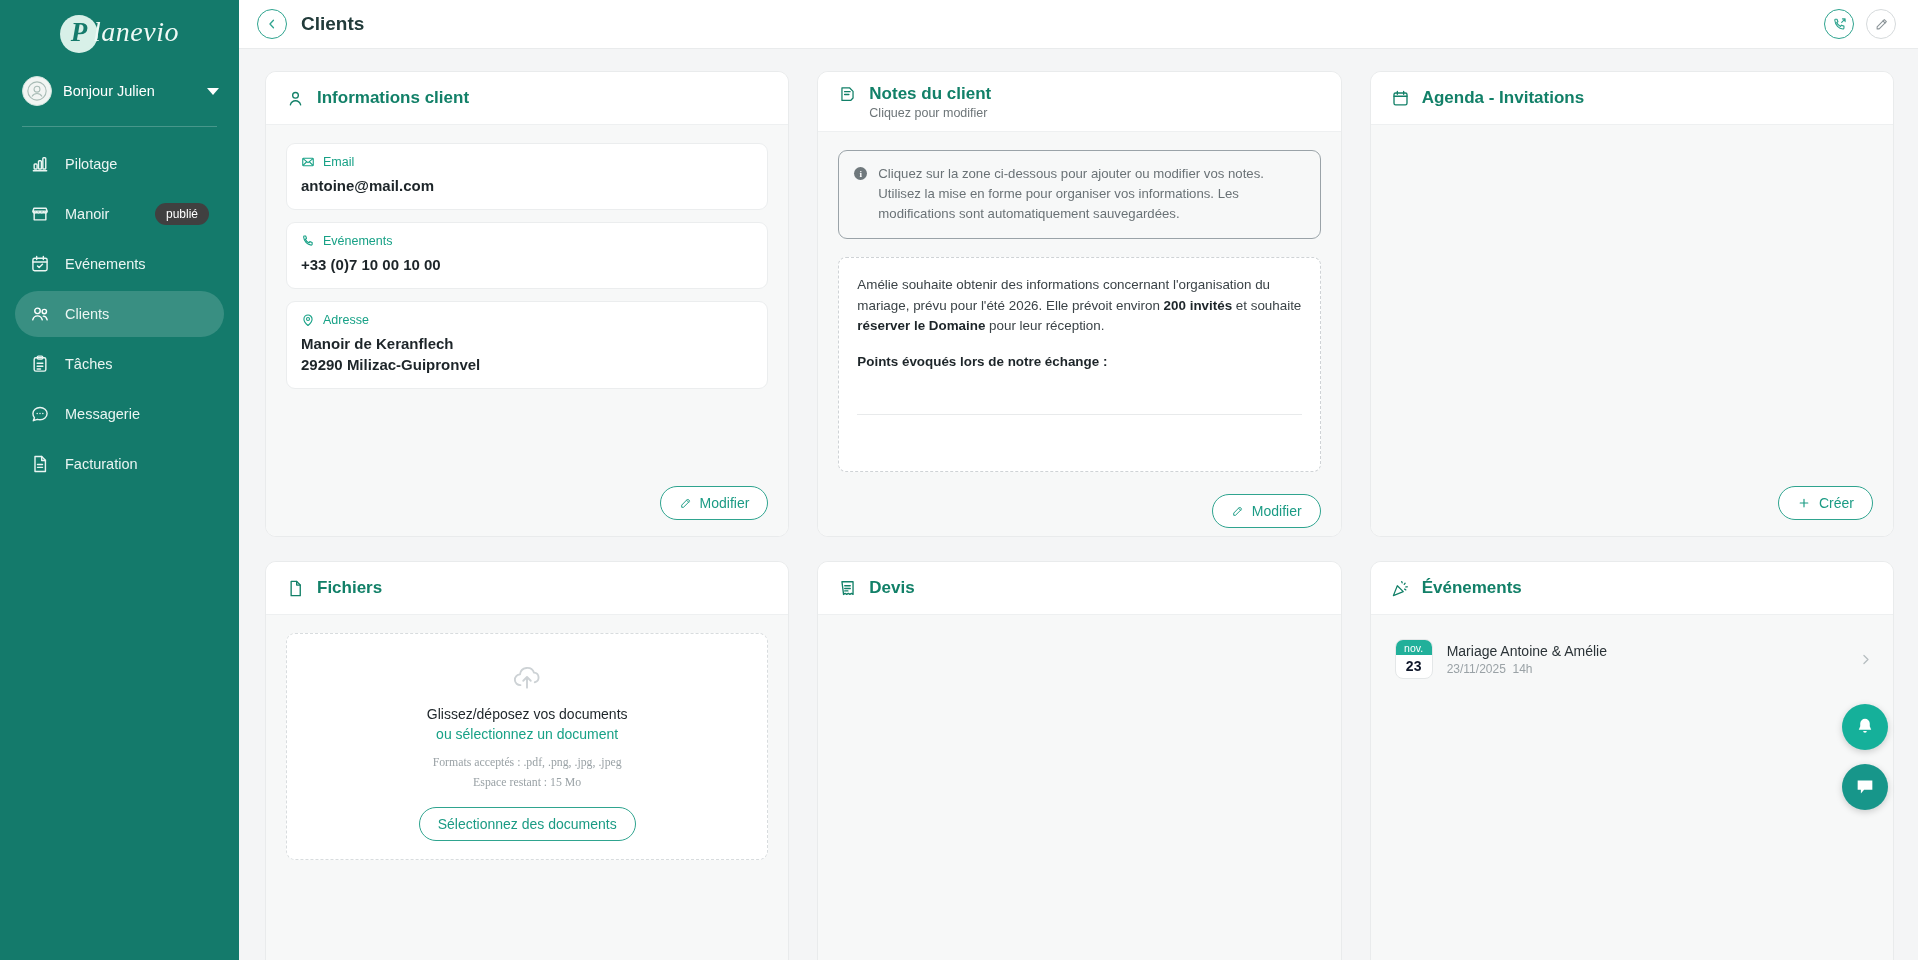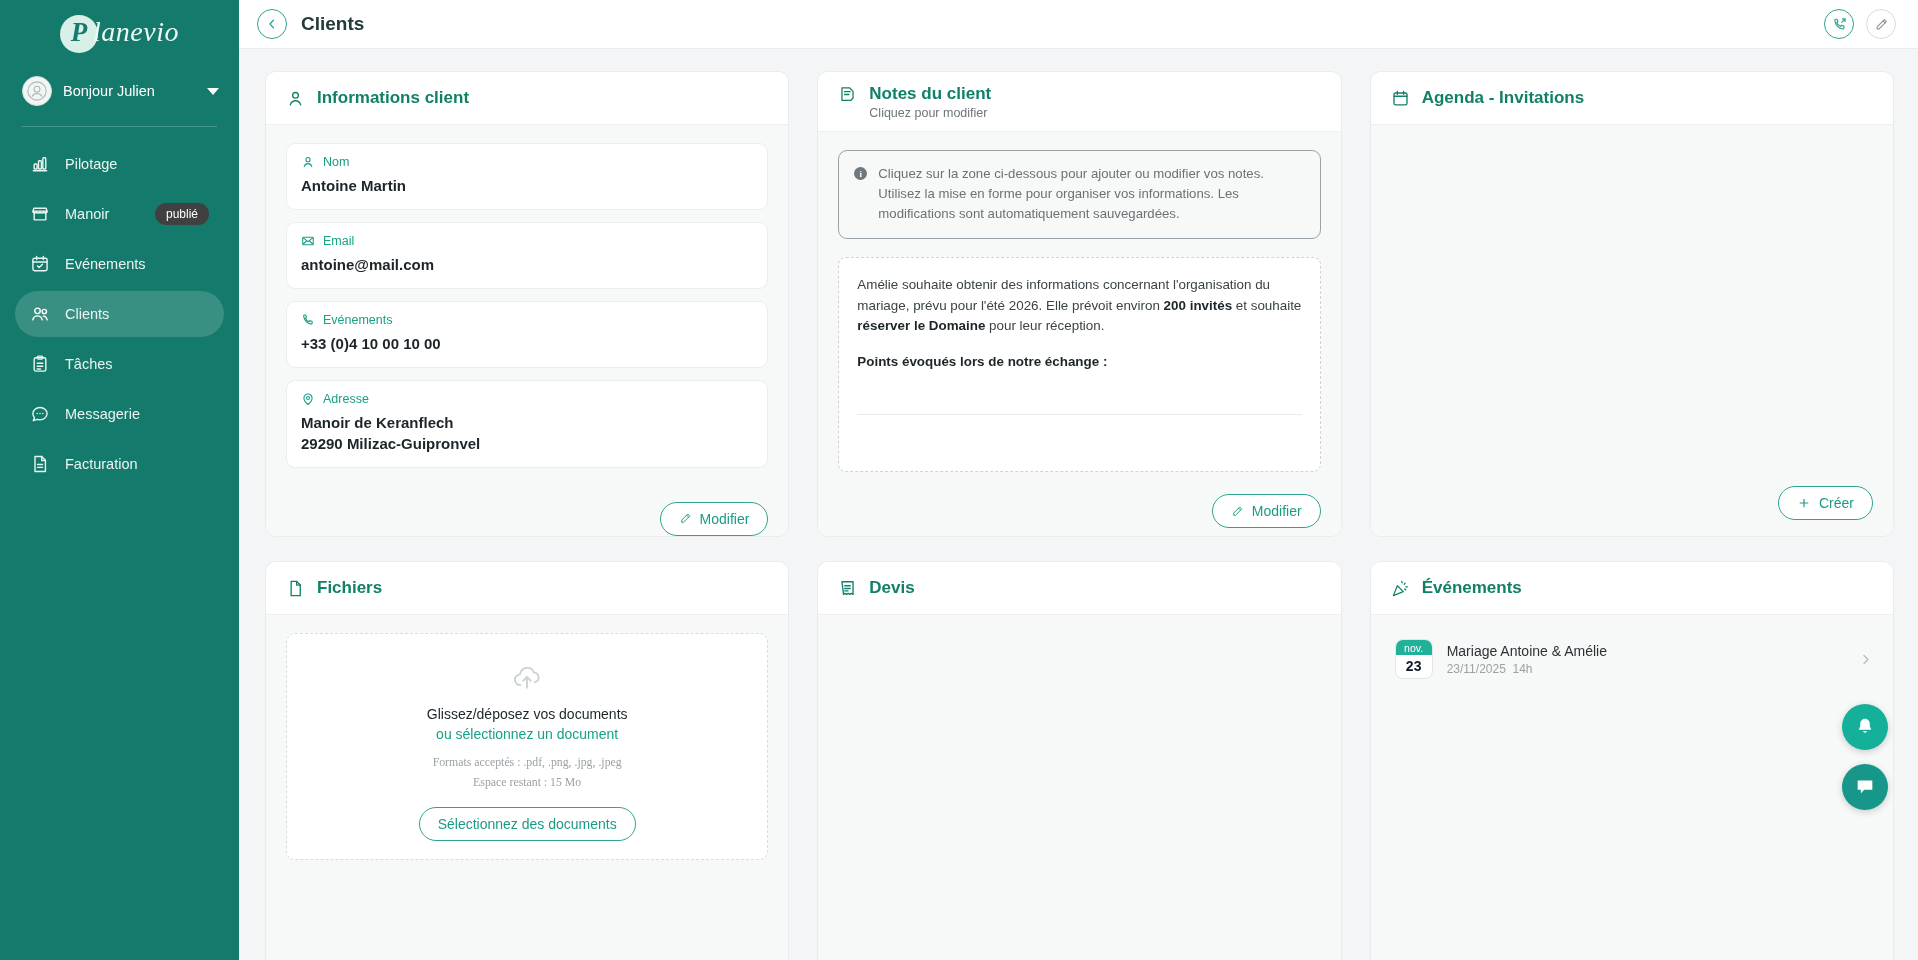--- a/index.html
+++ b/index.html
@@ -326,50 +326,40 @@
       <section class="card row1">
         <div class="card-head">
           <svg class="hd-ico" width="19" height="19" viewBox="0 0 24 24" fill="none" stroke="currentColor" stroke-width="1.7" stroke-linecap="round">
             <circle cx="12" cy="8" r="3.6"></circle>
               <path d="M5.5 20c1-3.4 3.5-5.2 6.5-5.2s5.5 1.8 6.5 5.2"></path>
           </svg>
           <span class="card-title">Informations client</span>
         </div>
         <div class="card-body">
 
-          <div class="field">
-            <div class="field-label">
-              <svg class="field-ico" width="14" height="14" viewBox="0 0 24 24" fill="none" stroke="currentColor" stroke-width="1.9" stroke-linecap="round">
-                  <circle cx="12" cy="8" r="3.6"></circle>
-                  <path d="M5.5 20c1-3.4 3.5-5.2 6.5-5.2s5.5 1.8 6.5 5.2"></path>
-                </svg>
-              <span>Nom</span>
-            </div>
-            <div class="field-value">Antoine Martin</div>
-          </div>
 
           <div class="field">
             <div class="field-label">
               <svg class="field-ico" width="14" height="14" viewBox="0 0 24 24" fill="none" stroke="currentColor" stroke-width="1.9" stroke-linejoin="round">
                   <rect x="3" y="5.5" width="18" height="13" rx="1.4"></rect>
                   <path d="M3.4 6.2L12 13l8.6-6.8M3.4 17.8L9.4 12M20.6 17.8L14.6 12"></path>
                 </svg>
               <span>Email</span>
             </div>
             <div class="field-value">antoine@mail.com</div>
           </div>
 
           <div class="field">
             <div class="field-label">
               <svg class="field-ico" width="14" height="14" viewBox="0 0 24 24" fill="none" stroke="currentColor" stroke-width="1.9" stroke-linecap="round" stroke-linejoin="round">
                   <path d="M5 3.5h3l1.5 4-2 1.4a12 12 0 006.2 6.2l1.4-2 4 1.5v3c0 .9-.8 1.6-1.7 1.5C10.9 18.7 5.3 13.1 4.5 5.2 4.4 4.3 5.1 3.5 5 3.5z"></path>
                 </svg>
               <span>Evénements</span>
             </div>
-            <div class="field-value">+33 (0)4 10 00 10 00</div>
+            <div class="field-value">+33 (0)7 10 00 10 00</div>
           </div>
 
           <div class="field">
             <div class="field-label">
               <svg class="field-ico" width="14" height="14" viewBox="0 0 24 24" fill="none" stroke="currentColor" stroke-width="1.9" stroke-linejoin="round">
                   <path d="M12 21.5s7-6.1 7-11a7 7 0 10-14 0c0 4.9 7 11 7 11z"></path>
                   <circle cx="12" cy="10.3" r="2.6"></circle>
                 </svg>
               <span>Adresse</span>
             </div>

